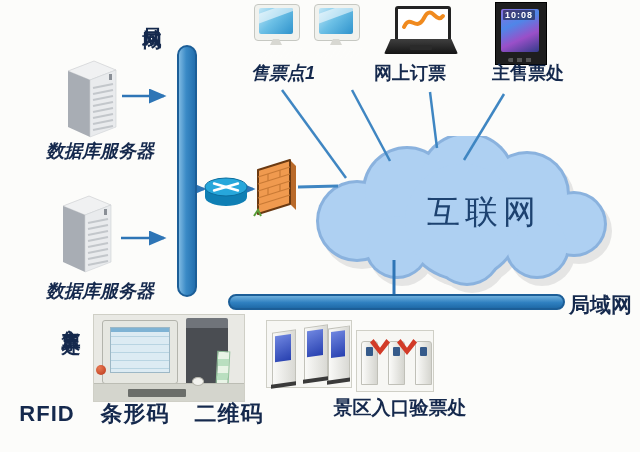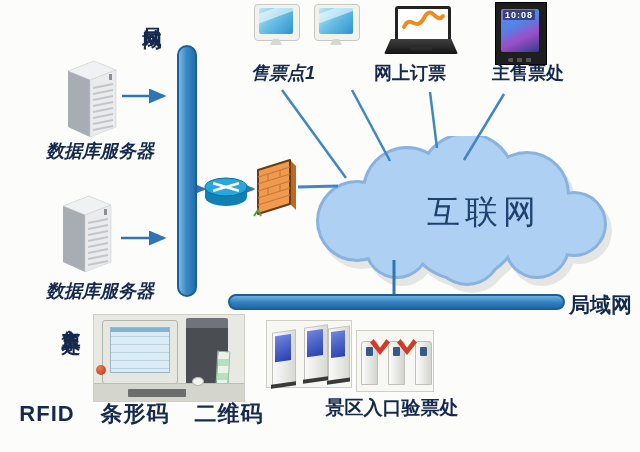--- a/index.html
+++ b/index.html
@@ -15,21 +15,21 @@
         border:2px solid #1c5e97;box-sizing:border-box;}
   
   .lbl{color:#15294d;font-weight:bold;text-align:center;z-index:5;line-height:1.1;}
   .vtext{writing-mode:vertical-rl;text-orientation:upright;letter-spacing:2px;}
   .lan-top{left:141px;top:12px;font-size:19px;}
   .lan-bottom{left:569px;top:293px;font-size:21px;}
   .srv-lbl{font-size:18px;width:116px;font-style:italic;}
   .dev-lbl{top:64px;font-size:18px;}
   .tech-lbl{top:402px;font-size:22px;letter-spacing:1px;}
   .office-lbl{left:60px;top:314px;font-size:19px;}
-  .entrance-lbl{left:318px;top:398px;width:148px;font-size:19px;}
+  .entrance-lbl{left:326px;top:398px;width:148px;font-size:19px;}
   .cloud-lbl{left:396px;top:190px;width:124px;font-size:33px;font-weight:normal;
              font-family:"Liberation Serif",serif;color:#1d4270;letter-spacing:5px;
              text-align:center;z-index:5;margin-left:26px;}
   
   .cloud{left:302px;top:136px;width:316px;height:160px;z-index:1;}
   
   .overlay{left:0;top:0;width:640px;height:452px;z-index:2;pointer-events:none;}
   
   .server{width:64px;height:82px;z-index:3;}
   .server1{left:58px;top:57px;}

